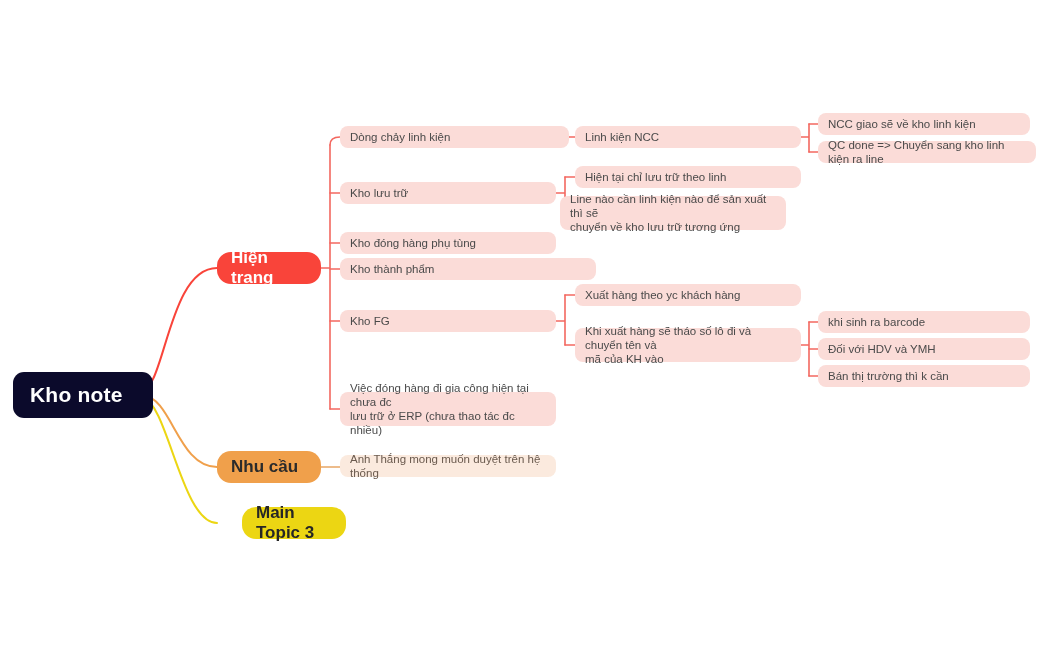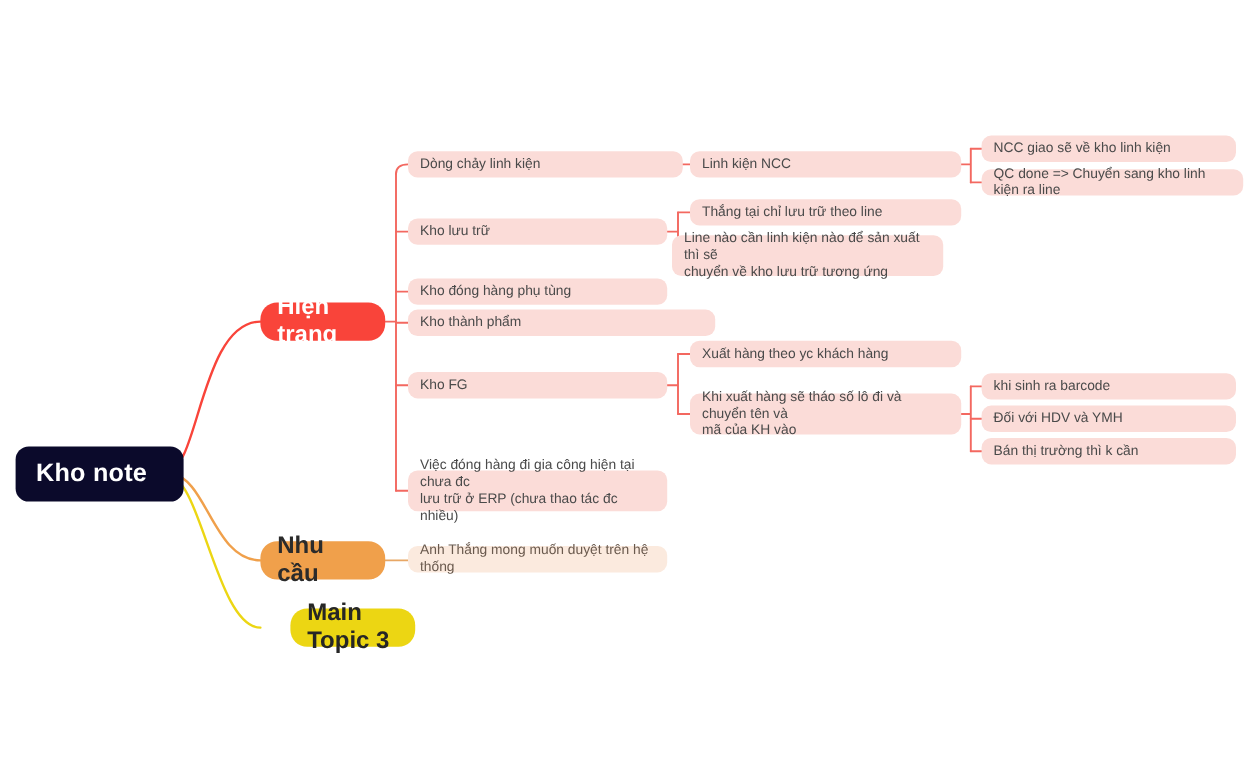--- a/index.html
+++ b/index.html
@@ -34,21 +34,21 @@
     color: #ffffff;
     font-size: 21px;
     font-weight: bold;
     letter-spacing: 0.2px;
     padding: 0 17px;
     border-radius: 11px;
   }
   
   .node.main {
     color: #ffffff;
-    font-size: 20px;
+    font-size: 17px;
     font-weight: bold;
     padding: 16px 14px;
     border-radius: 14px;
   }
   .node.main.red    { background: #f9443a; color:#ffffff; }
   .node.main.orange { background: #f0a04b; color:#2b2b2b; }
   .node.main.yellow { background: #ecd613; color:#262626; }
   
   .node.sub {
     background: #fbdcd8;
@@ -141,21 +141,21 @@
 lưu trữ ở ERP (chưa thao tác đc nhiều)</span>
   </div>
   <div class="node sub peach" style="left: 340px; top: 455px; width: 216px; height: 22px;">
     <span class="label">Anh Thắng mong muốn duyệt trên hệ thống</span>
   </div>
 
   <div class="node sub" style="left: 575px; top: 126px; width: 226px; height: 22px;">
     <span class="label">Linh kiện NCC</span>
   </div>
   <div class="node sub" style="left: 575px; top: 166px; width: 226px; height: 22px;">
-    <span class="label">Thắng tại chỉ lưu trữ theo line</span>
+    <span class="label">Hiện tại chỉ lưu trữ theo linh</span>
   </div>
   <div class="node sub" style="left: 560px; top: 196px; width: 226px; height: 34px;">
     <span class="label">Line nào cần linh kiện nào để sản xuất thì sẽ
 chuyển về kho lưu trữ tương ứng</span>
   </div>
   <div class="node sub" style="left: 575px; top: 284px; width: 226px; height: 22px;">
     <span class="label">Xuất hàng theo yc khách hàng</span>
   </div>
   <div class="node sub" style="left: 575px; top: 328px; width: 226px; height: 34px;">
     <span class="label">Khi xuất hàng sẽ tháo số lô đi và chuyển tên và

